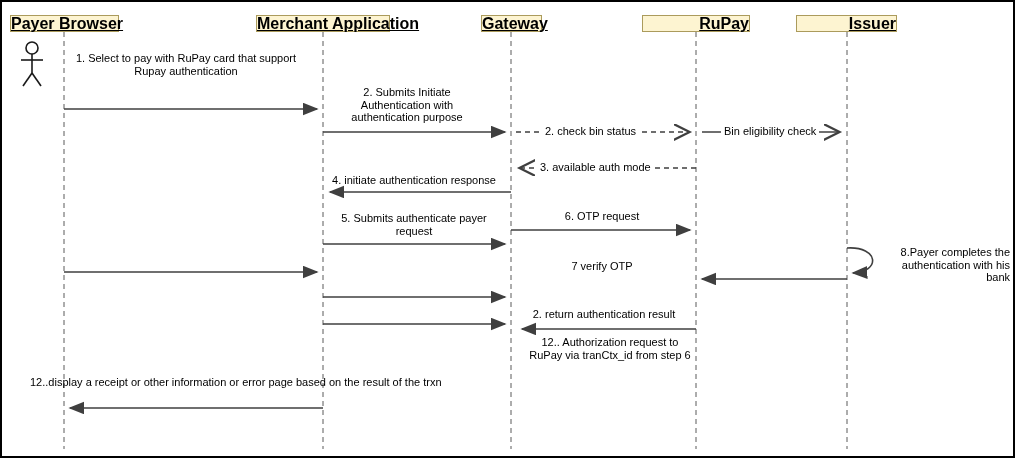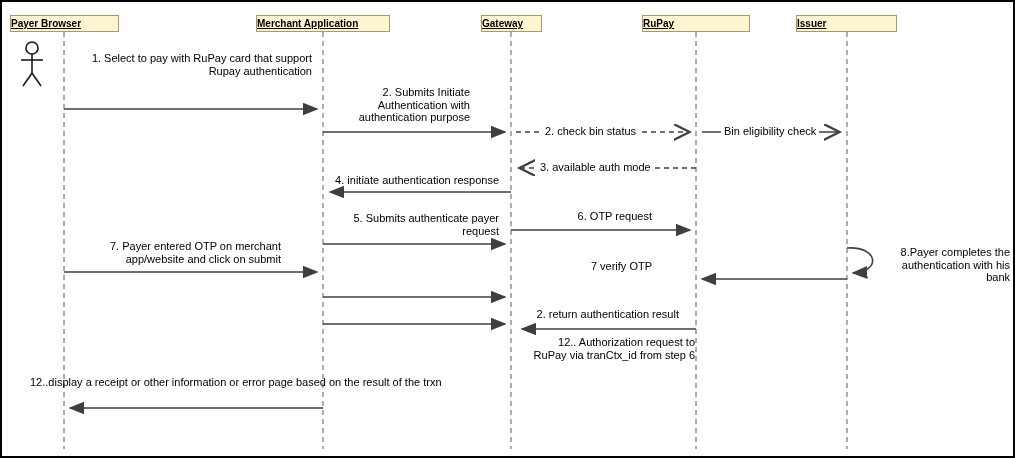--- a/index.html
+++ b/index.html
@@ -12,25 +12,25 @@
   }
   *{box-sizing:border-box;margin:0;padding:0}
   body{font-family:"Liberation Sans",sans-serif;background:#e9e9e9}
   .stage{
     position:relative;width:1015px;height:458px;
     background:var(--bg);border:2px solid var(--page-border);overflow:hidden
   }
   .participant{
     position:absolute;top:13px;height:17px;
     background:var(--participant-bg);border:1px solid var(--participant-border);
-    font-size:10px;font-weight:bold;text-decoration:underline;
-    text-align:left;line-height:15px;color:#000;white-space:nowrap
+    font-size:16px;font-weight:bold;text-decoration:underline;
+    text-align:right;line-height:15px;color:#000;white-space:nowrap
   }
   .msg{
-    position:absolute;font-size:11px;line-height:12.5px;color:#000;text-align:right
+    position:absolute;font-size:11px;line-height:12.5px;color:#000;text-align:center
   }
   .online{background:var(--bg);padding:0 3px;line-height:13px;white-space:nowrap}
   svg.layer{position:absolute;left:0;top:0;display:block}
   .lifeline{stroke:var(--lifeline);stroke-width:1;stroke-dasharray:5 4;fill:none}
   .arrow{stroke:var(--arrow);stroke-width:1.6;fill:none}
   .dashed{stroke-dasharray:5 4}
   .actor{stroke:#1a1a1a;stroke-width:1.6;fill:none}
 </style>
 </head>
 <body>
@@ -125,20 +125,19 @@
   <div class="participant" style="left:794px;width:101px">Issuer</div>
 
   <div class="msg" style="left:58px;top:50px;width:252px">1. Select to pay with RuPay card that support Rupay authentication</div>
   <div class="msg" style="left:342px;top:84px;width:126px">2. Submits Initiate Authentication with authentication purpose</div>
   <div class="msg online" style="left:540px;top:123px">2. check bin status</div>
   <div class="msg online" style="left:719px;top:123px">Bin eligibility check</div>
   <div class="msg online" style="left:535px;top:159px">3. available auth mode</div>
   <div class="msg" style="left:327px;top:172px;width:170px">4. initiate authentication response</div>
   <div class="msg" style="left:550px;top:208px;width:100px">6. OTP request</div>
   <div class="msg" style="left:327px;top:210px;width:170px">5. Submits authenticate payer request</div>
-  <div class="msg" style="left:99px;top:238px;width:180px">7. Payer entered OTP on merchant app/website and click on submit</div>
   <div class="msg" style="left:550px;top:258px;width:100px">7 verify OTP</div>
   <div class="msg" style="left:884px;top:244px;width:124px;text-align:right">8.Payer completes the authentication with his bank</div>
   <div class="msg" style="left:527px;top:306px;width:150px">2. return authentication result</div>
   <div class="msg" style="left:523px;top:334px;width:170px">12.. Authorization request to RuPay via tranCtx_id from step 6</div>
   <div class="msg" style="left:28px;top:374px;width:466px;text-align:left">12..display a receipt or other information or error page based on the result of the trxn</div>
 
 </div>
 
 </body></html>

